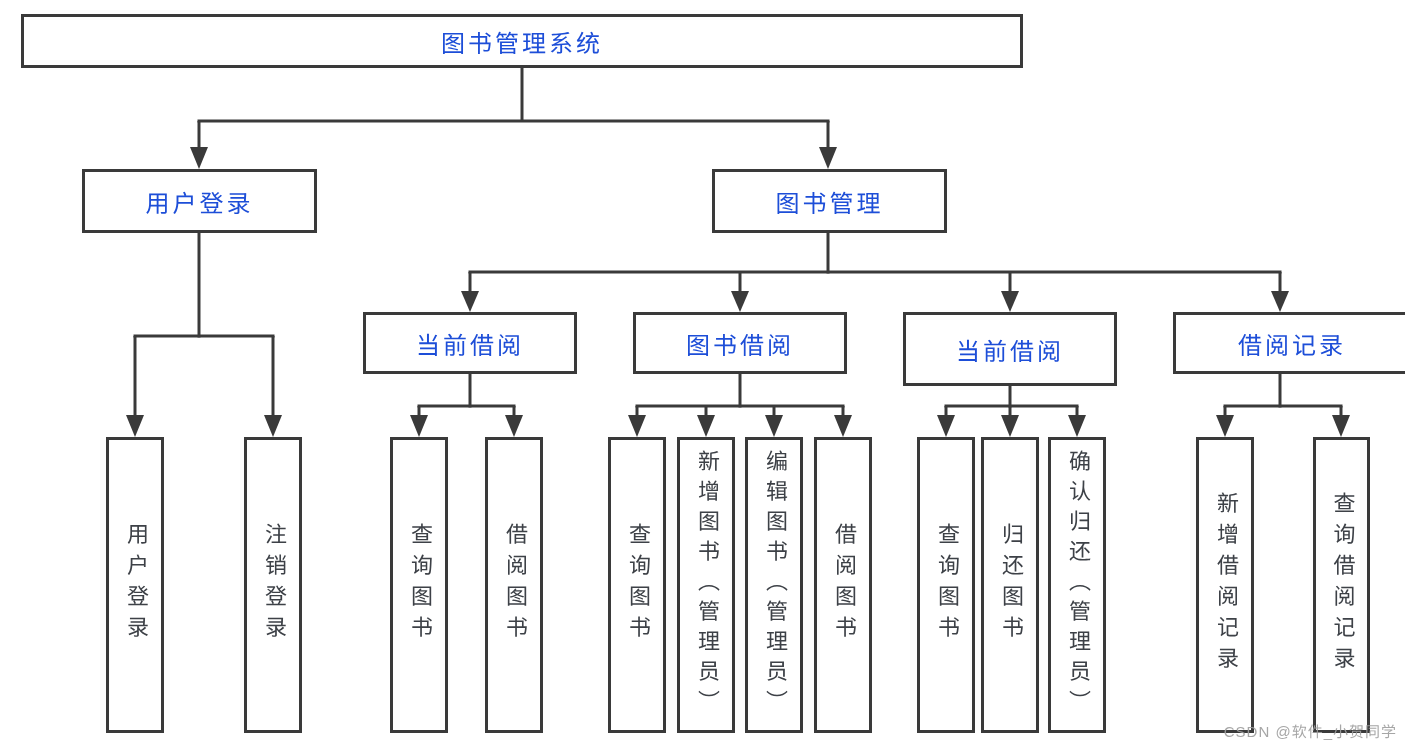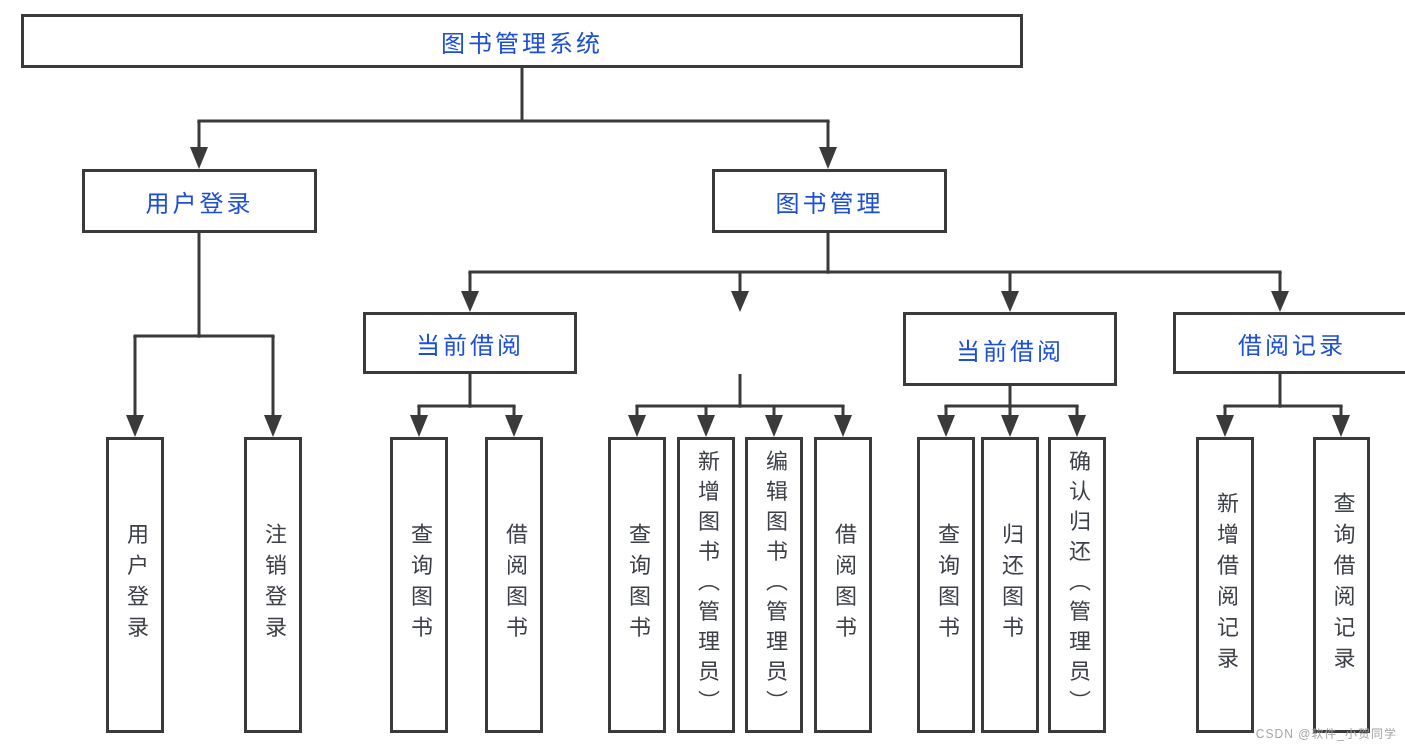--- a/index.html
+++ b/index.html
@@ -51,21 +51,21 @@
     text-orientation: mixed;
     font-size: 22px;
     letter-spacing: 9px;
     color: #3d4147;
     line-height: 1;
   }
   .watermark {
     position: absolute;
     right: 8px;
     bottom: 6px;
-    font-size: 12px;
+    font-size: 15px;
     letter-spacing: 1px;
     color: rgba(158, 158, 158, 0.92);
     z-index: 10;
     white-space: nowrap;
     margin-left: 12px;
   }
 </style>
 </head>
 <body>
 
@@ -147,20 +147,21 @@
       <path d="M1332 415 H1350 L1341 437 Z"></path>
     </g>
   </svg>
 
   <div class="box" style="left:21px; top:14px; width:1002px; height:54px;">图书管理系统</div>
 
   <div class="box" style="left:82px; top:169px; width:235px; height:64px;">用户登录</div>
   <div class="box" style="left:712px; top:169px; width:235px; height:64px;font-family:Liberation Serif, serif;">图书管理</div>
 
   <div class="box" style="left:363px; top:312px; width:214px; height:62px;">当前借阅</div>
+  <div class="box" style="left:633px; top:312px; width:214px; height:62px;">图书借阅</div>
   <div class="box" style="left:903px; top:312px; width:214px; height:74px;">当前借阅</div>
   <div class="box" style="left:1173px; top:312px; width:238px; height:62px;">借阅记录</div>
 
   <div class="vbox" style="left:106px;">用户登录</div>
   <div class="vbox" style="left:244px;">注销登录</div>
 
   <div class="vbox" style="left:390px;">查询图书</div>
   <div class="vbox" style="left:485px;">借阅图书</div>
 
   <div class="vbox" style="left:608px;">查询图书</div>

